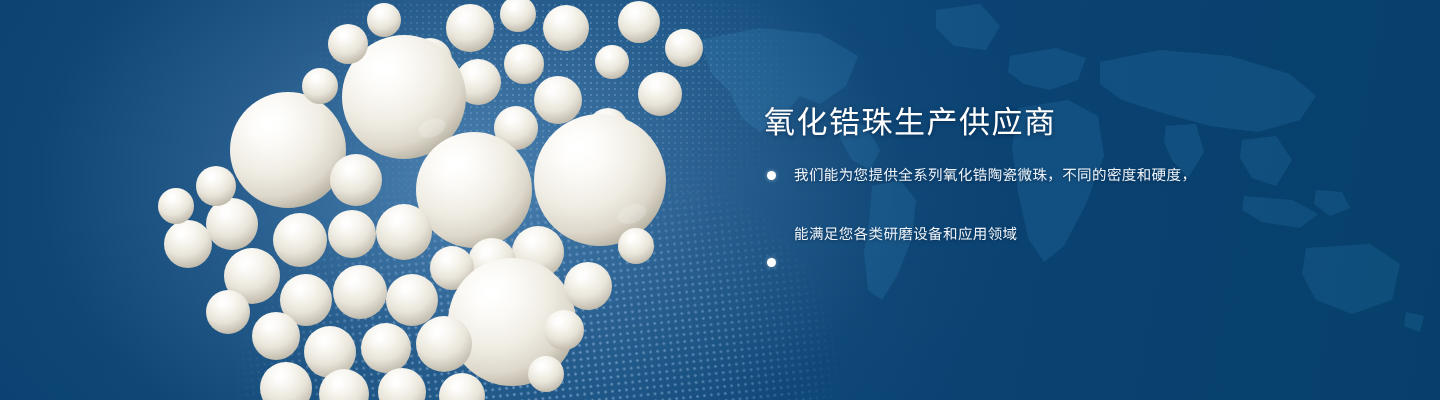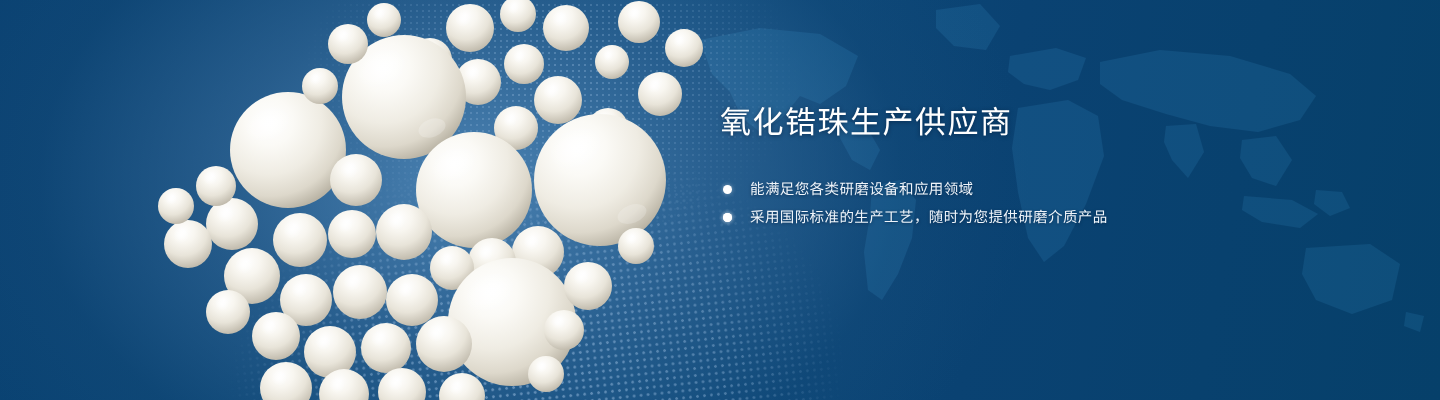--- a/index.html
+++ b/index.html
@@ -67,21 +67,21 @@
     position:absolute;
     left:0; top:0;
     width:760px; height:400px;
     pointer-events:none;
   }
   .beads svg { width:100%; height:100%; display:block; }
 
   
   .copy {
     position:absolute;
-    left:720px; top:104px;
+    left:764px; top:104px;
     width:560px;
   }
   .headline {
     color:#ffffff;
     font-size:31px;
     line-height:38px;
     letter-spacing:1.5px;
     font-weight:400;
     text-shadow:0 1px 4px rgba(0,20,45,0.55);
     white-space:nowrap;
@@ -315,28 +315,25 @@
   </div>
 
   <div class="copy">
 
     <h1 class="headline">氧化锆珠生产供应商</h1>
 
     <ul class="bullets">
 
       <li class="bullet">
         <span class="dot"></span>
+        <span>我们能为您提供全系列氧化锆陶瓷微珠，不同的密度和硬度，</span>
         <span class="l2">能满足您各类研磨设备和应用领域</span>
       </li>
 
       <li class="bullet">
         <span class="dot"></span>
       </li>
 
-      <li class="bullet">
-        <span class="dot"></span>
-        <span>采用国际标准的生产工艺，随时为您提供研磨介质产品</span>
-      </li>
 
     </ul>
   </div>
 
 </div>
 
 </body></html>

